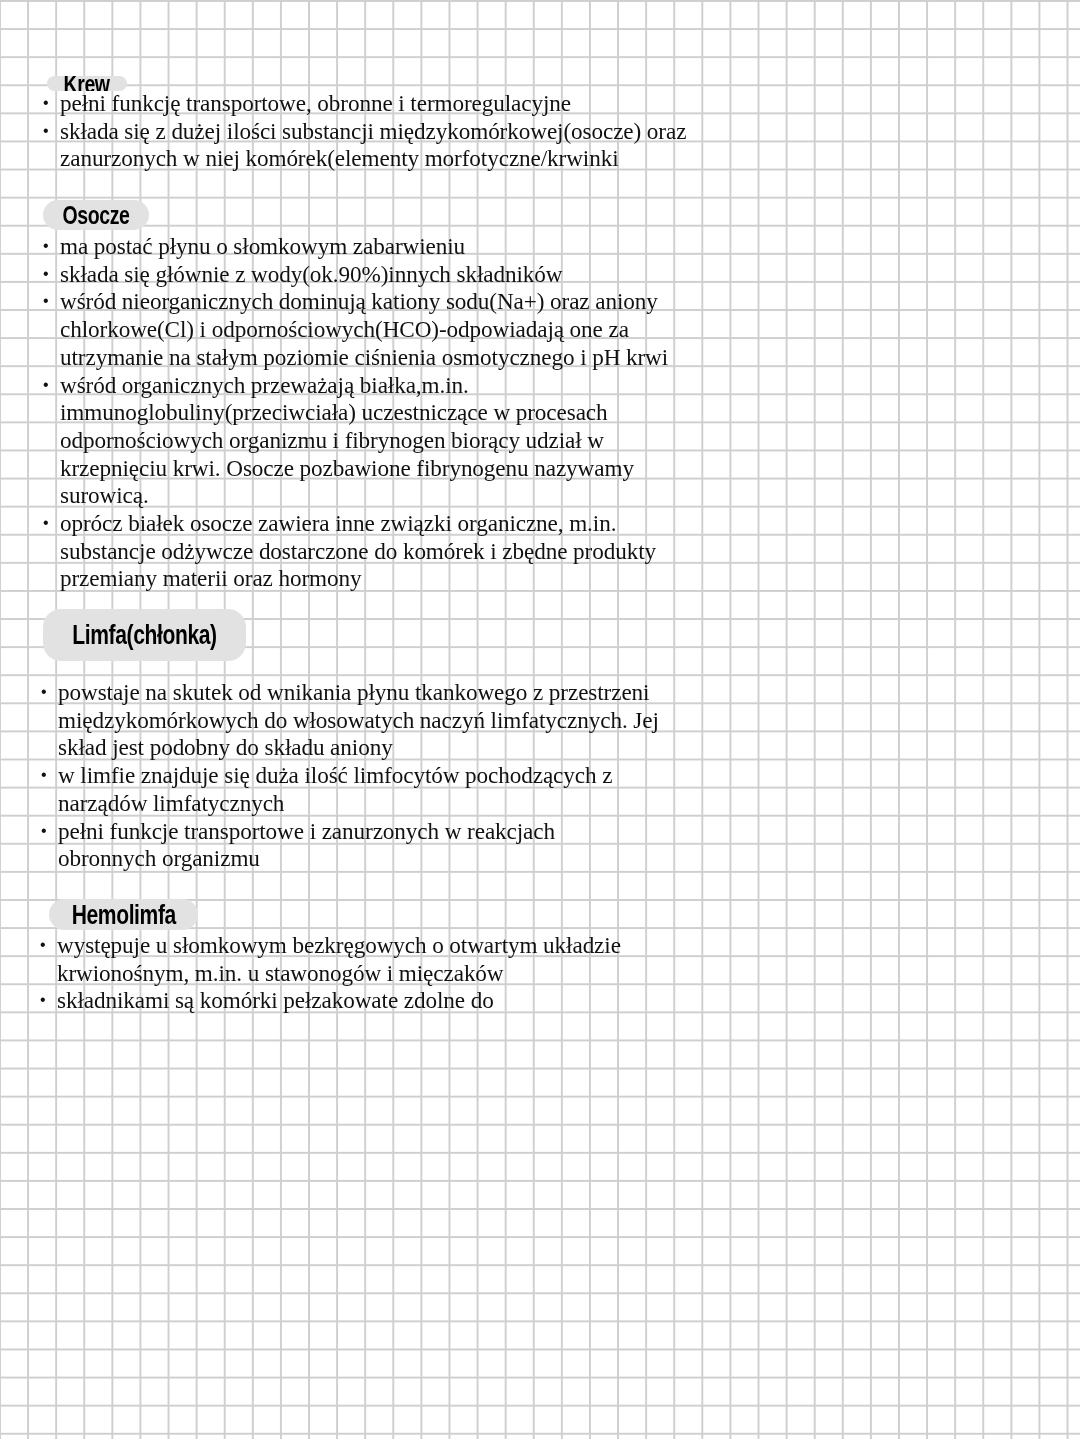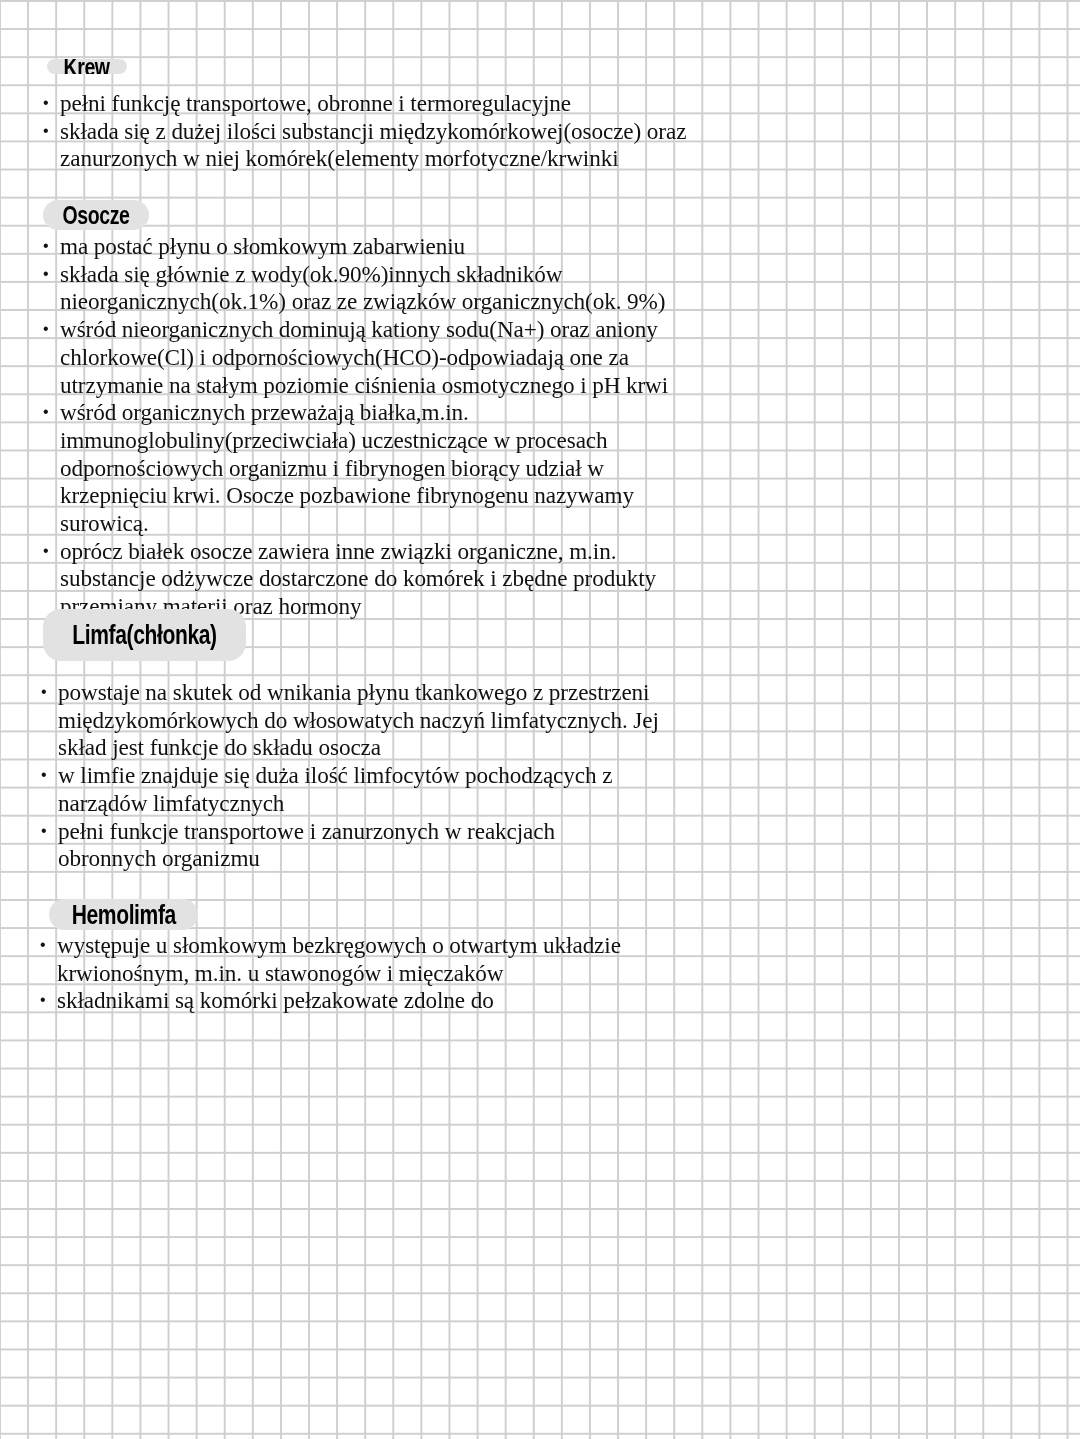--- a/index.html
+++ b/index.html
@@ -71,21 +71,21 @@
       font-family: "Liberation Sans", sans-serif;
     }
     ul.bullets li .line {
       display: block;
     }
   </style>
 </head>
 <body>
 
 <div class="section">
-  <div class="heading" style="left:47px; top:59px; width:80px; height:15px;">
+  <div class="heading" style="left:47px; top:76px; width:80px; height:15px;">
     <span class="heading-text">Krew</span>
   </div>
   <ul class="bullets" style="left:43px; top:90px;">
     <li>
       <span class="bullet">•</span>
       <span class="line">pełni funkcję transportowe, obronne i termoregulacyjne</span>
     </li>
     <li>
       <span class="bullet">•</span>
       <span class="line">składa się z dużej ilości substancji międzykomórkowej(osocze) oraz</span>
@@ -99,21 +99,20 @@
     <span class="heading-text">Osocze</span>
   </div>
   <ul class="bullets" style="left:43px; top:233px;">
     <li>
       <span class="bullet">•</span>
       <span class="line">ma postać płynu o słomkowym zabarwieniu</span>
     </li>
     <li>
       <span class="bullet">•</span>
       <span class="line">składa się głównie z wody(ok.90%)innych składników</span>
-      <span class="line">nieorganicznych(ok.1%) oraz ze związków organicznych(ok. 9%)</span>
     </li>
     <li>
       <span class="bullet">•</span>
       <span class="line">wśród nieorganicznych dominują kationy sodu(Na+) oraz aniony</span>
       <span class="line">chlorkowe(Cl)  i odpornościowych(HCO)-odpowiadają one za</span>
       <span class="line">utrzymanie na stałym poziomie ciśnienia osmotycznego i pH krwi</span>
     </li>
     <li>
       <span class="bullet">•</span>
       <span class="line">wśród organicznych przeważają białka,m.in.</span>
@@ -133,21 +132,21 @@
 
 <div class="section">
   <div class="heading" style="left:43px; top:609px; width:203px; height:52px; border-radius:18px;">
     <span class="heading-text" style="font-size:27px;">Limfa(chłonka)</span>
   </div>
   <ul class="bullets" style="left:41px; top:679px;">
     <li>
       <span class="bullet">•</span>
       <span class="line">powstaje na skutek od wnikania płynu tkankowego z przestrzeni</span>
       <span class="line">międzykomórkowych do włosowatych naczyń limfatycznych. Jej</span>
-      <span class="line">skład jest funkcje do składu osocza</span>
+      <span class="line">skład jest podobny do składu aniony</span>
     </li>
     <li>
       <span class="bullet">•</span>
       <span class="line">w limfie znajduje się duża ilość limfocytów pochodzących z</span>
       <span class="line">narządów limfatycznych</span>
     </li>
     <li>
       <span class="bullet">•</span>
       <span class="line">pełni funkcje transportowe i zanurzonych w reakcjach</span>
       <span class="line">obronnych organizmu</span>

